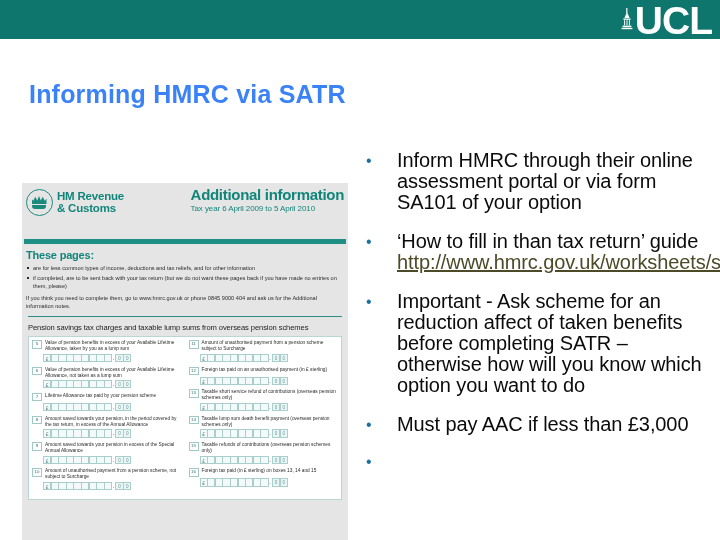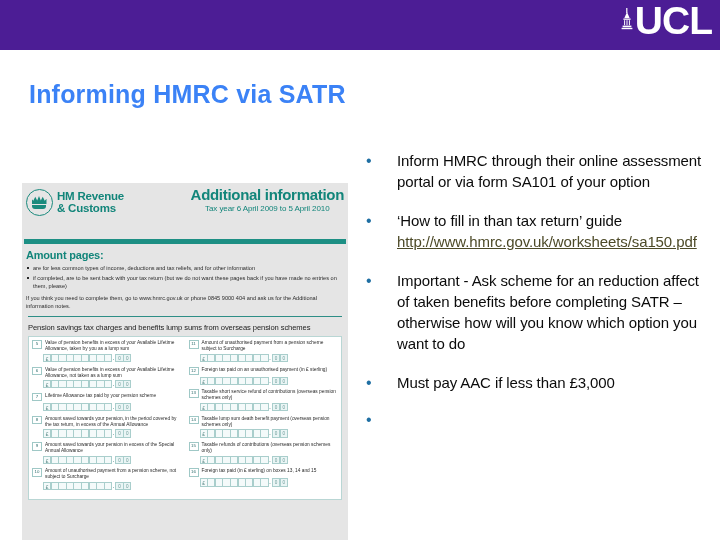--- a/index.html
+++ b/index.html
@@ -14,22 +14,22 @@
     overflow: hidden;
     font-family: "Liberation Sans", sans-serif;
     background: #ffffff;
   }
 
   
   .top-bar {
     position: absolute;
     left: 0; top: 0;
     width: 720px;
-    height: 50px;
-    background: #4c1d95;
+    height: 39px;
+    background: #0f766e;
   }
   .ucl-logo {
     position: absolute;
     right: 8px;
     top: 2px;
     height: 36px;
     display: flex;
     align-items: flex-end;
   }
   .ucl-dome {
@@ -115,21 +115,21 @@
     color: #12857a;
     font-size: 11.5px;
     font-weight: bold;
     line-height: 11.5px;
     letter-spacing: -0.2px;
   }
   .doc-title {
     position: absolute;
     right: 4px;
     top: 3px;
-    text-align: center;
+    text-align: left;
   }
   .doc-title-main {
     color: #12857a;
     font-size: 15px;
     font-weight: bold;
     letter-spacing: -0.3px;
     line-height: 17px;
   }
   .doc-title-sub {
     color: #12857a;
@@ -269,21 +269,21 @@
   .bullet-mark {
     flex: none;
     width: 37px;
     color: #1f6fa3;
     font-size: 16px;
     line-height: 21px;
     padding-left: 6px;
     box-sizing: border-box;
   }
   .bullet-text {
-    font-size: 15px;
+    font-size: 20px;
     line-height: 21px;
     color: #0b0b0b;
     letter-spacing: -0.1px;
   }
   .bullet-link {
     color: #4d4a28;
     text-decoration: underline;
     display: inline;
   }
   .bullet-row.tight { margin-bottom: 16px; }
@@ -323,30 +323,30 @@
     </div>
     <div class="doc-title">
       <div class="doc-title-main">Additional information</div>
       <div class="doc-title-sub">Tax year 6 April 2009 to 5 April 2010</div>
     </div>
   </div>
 
   <div class="teal-rule"></div>
 
   <div class="doc-body">
-    <div class="these-pages">Amount pages:</div>
+    <div class="these-pages">These pages:</div>
     <ul class="doc-bullets">
       <li>are for less common types of income, deductions and tax reliefs, and for other information</li>
       <li>if completed, are to be sent back with your tax return (but we do not want these pages back if you have made no entries on them, please)</li>
     </ul>
     <div class="doc-note">If you think you need to complete them, go to www.hmrc.gov.uk or phone 0845 9000 404 and ask us for the Additional information notes.</div>
 
     <div class="thin-rule"></div>
 
-    <div class="form-heading">Pension savings tax charges and benefits lump sums from overseas pension schemes</div>
+    <div class="form-heading">Pension savings tax charges and taxable lump sums from overseas pension schemes</div>
 
     <div class="form-box">
       <div class="form-col">
 
         <div class="form-item">
           <div class="fi-head">
             <span class="fi-num">5</span>
             <span class="fi-label">Value of pension benefits in excess of your Available Lifetime Allowance, taken by you as a lump sum</span>
           </div>
           <div class="fi-boxes">

